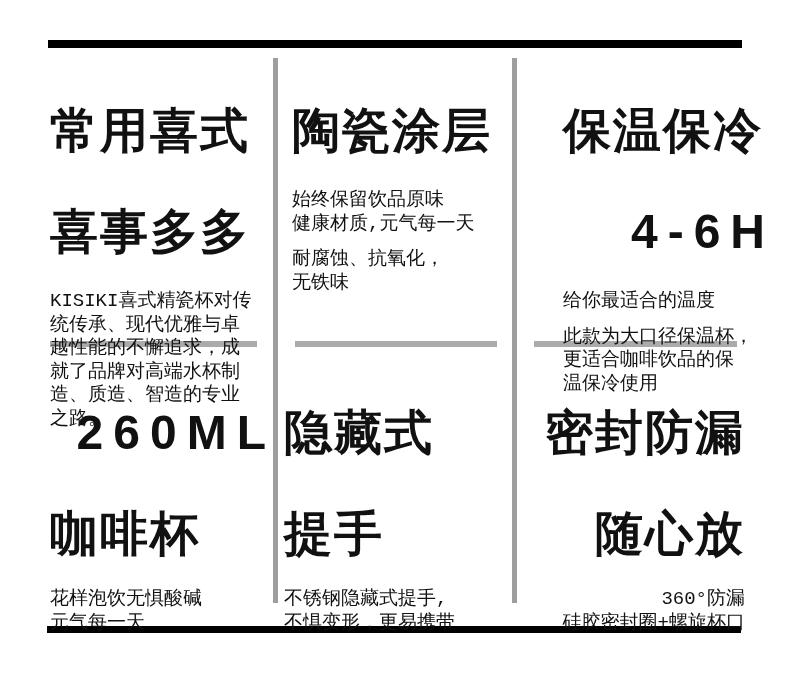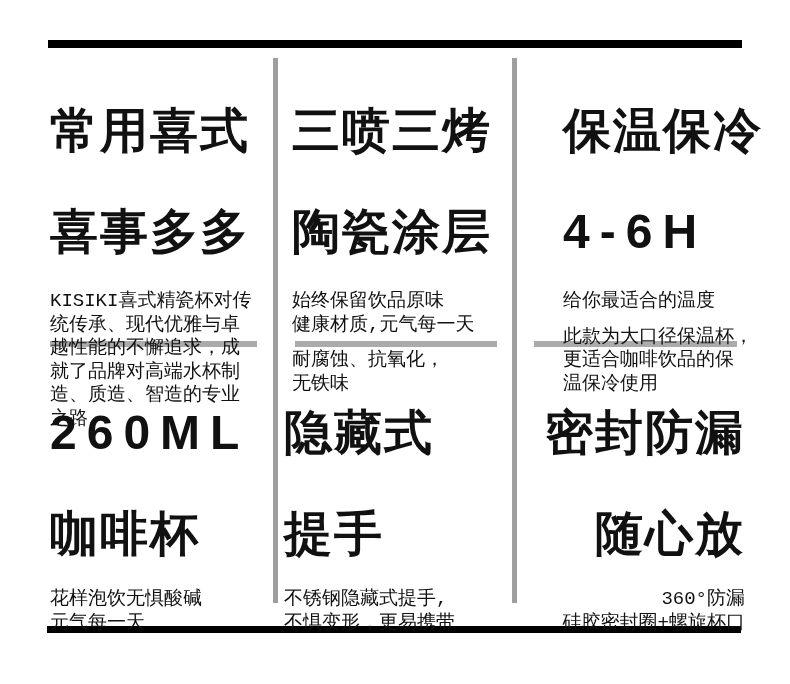--- a/index.html
+++ b/index.html
@@ -19,21 +19,21 @@
   .d2{left:295px;width:202px;}
   .d3{left:534px;width:203px;}
   .sec{position:absolute;}
   .s1{left:50px;top:58px;width:226px;}
   .s2{left:292px;top:58px;width:218px;}
   .s3{left:563px;top:58px;width:212px;}
   .s4{left:50px;top:360px;width:226px;}
   .s5{left:284px;top:360px;width:218px;}
   .s6{left:533px;top:360px;width:212px;text-align:right;}
   .hl{font-size:48px;line-height:56px;font-weight:700;letter-spacing:2px;white-space:nowrap;color:var(--text,#111);margin-top:45px;}
-  .hl.latin{letter-spacing:10px;}
+  .hl.latin{letter-spacing:10px;text-align:right;}
   .body{margin:30px 0 0;font-size:19px;line-height:23.5px;font-weight:500;white-space:pre-line;color:var(--text,#111);font-family:Liberation Mono, monospace;}
   .body + .body{margin-top:12px;}
   .row2 .body{margin-top:26px;}
 </style>
 </head>
 <body>
 
 <div class="canvas">
 
   <div class="hbar bar-top"></div>
@@ -54,21 +54,20 @@
     <p class="body">KISIKI喜式精瓷杯对传
 统传承、现代优雅与卓
 越性能的不懈追求，成
 就了品牌对高端水杯制
 造、质造、智造的专业
 之路。</p>
   </div>
 
   <div class="sec s2">
     <div>
-      <div class="hl">三喷三烤</div>
       <div class="hl">陶瓷涂层</div>
     </div>
     <p class="body">始终保留饮品原味
 健康材质,元气每一天</p>
     <p class="body">耐腐蚀、抗氧化，
 无铁味</p>
   </div>
 
   <div class="sec s3">
     <div>

